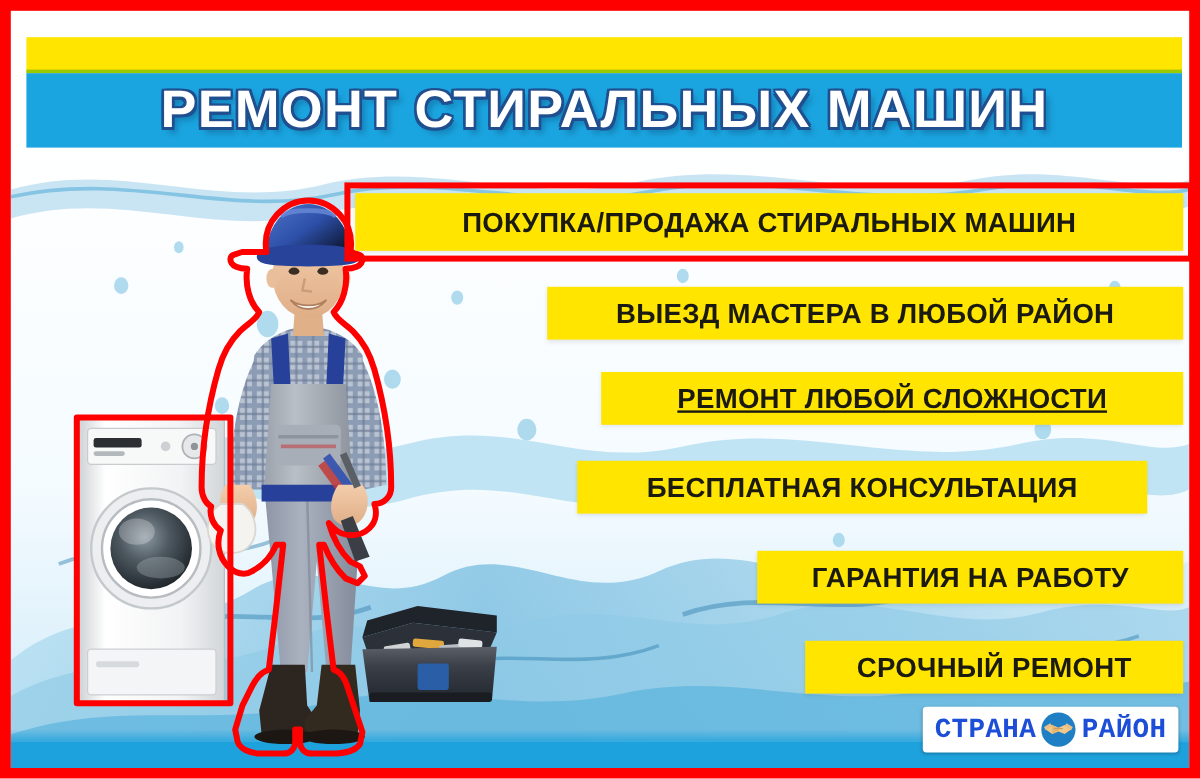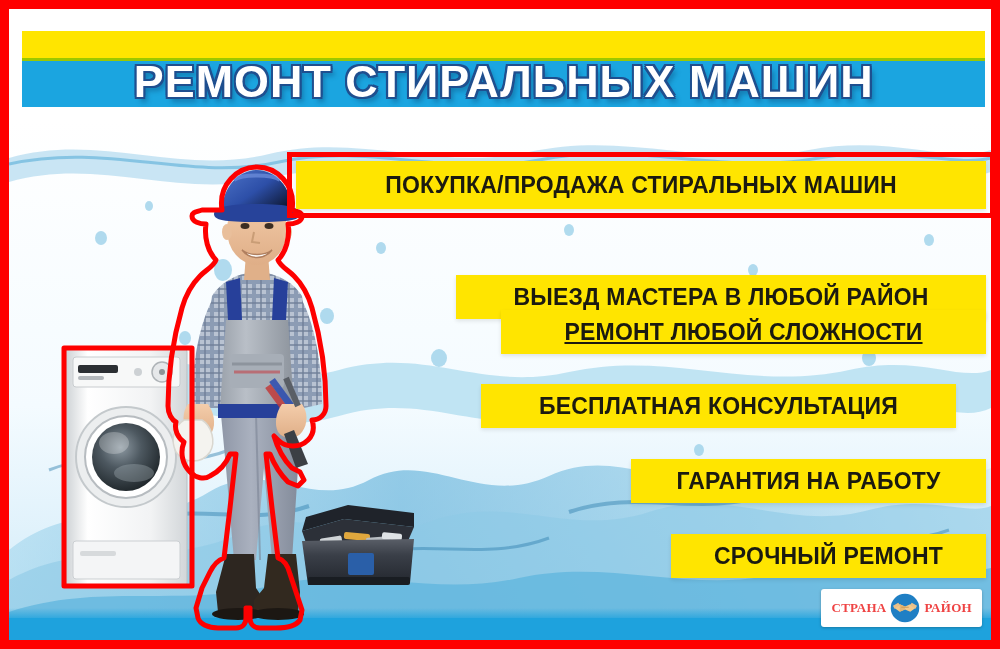--- a/index.html
+++ b/index.html
@@ -82,24 +82,24 @@
     top: 31px;
     width: 963px;
     z-index: 20;
   }
   .banner-yellow {
     height: 27px;
     background: #ffe500;
     border-bottom: 3px solid #9cc800;
   }
   .banner-blue {
-    height: 46px;
+    height: 62px;
     background: #1ba5e0;
     display: flex;
-    align-items: flex-end;
+    align-items: center;
     justify-content: center;
     overflow: hidden;
   }
   .banner-title {
     font-size: 44px;
     font-weight: bold;
     letter-spacing: 1px;
     color: #ffffff;
     white-space: nowrap;
     font-family: "Liberation Sans", sans-serif;
@@ -180,25 +180,25 @@
     height: 38px;
     background: #ffffff;
     border-radius: 3px;
     display: flex;
     align-items: center;
     padding: 0 10px;
     z-index: 50;
     box-shadow: 0 1px 3px rgba(0,0,0,.25);
   }
   .logo-word {
-    font-size: 13px;
+    font-size: 23px;
     font-weight: bold;
-    color: #ef4444;
+    color: #1d4ed8;
     letter-spacing: .3px;
-    font-family: Liberation Serif, serif;
+    font-family: Liberation Mono, monospace;
   }
   .logo-mark {
     width: 30px; height: 30px;
     margin: 0 4px;
     flex: 0 0 auto;
   }
   .logo-mark svg { display:block; width:100%; height:100%; }
 </style>
 </head>
 <body>
@@ -449,21 +449,21 @@
       <div class="banner-title">РЕМОНТ СТИРАЛЬНЫХ МАШИН</div>
     </div>
   </div>
 
   <div class="bars">
 
     <div class="bar bar-highlight" style="left:296px; top:161px; width:690px; height:48px;">
       <span class="bar-text">ПОКУПКА/ПРОДАЖА СТИРАЛЬНЫХ МАШИН</span>
     </div>
 
-    <div class="bar" style="left:456px; top:239px; width:530px; height:44px;margin-top:36px;">
+    <div class="bar" style="left:456px; top:239px; width:530px; height:44px;">
       <span class="bar-text">ВЫЕЗД МАСТЕРА В ЛЮБОЙ РАЙОН</span>
     </div>
 
     <div class="bar" style="left:501px; top:310px; width:485px; height:44px;text-decoration:underline;">
       <span class="bar-text">РЕМОНТ ЛЮБОЙ СЛОЖНОСТИ</span>
     </div>
 
     <div class="bar" style="left:481px; top:384px; width:475px; height:44px;">
       <span class="bar-text">БЕСПЛАТНАЯ КОНСУЛЬТАЦИЯ</span>
     </div>

